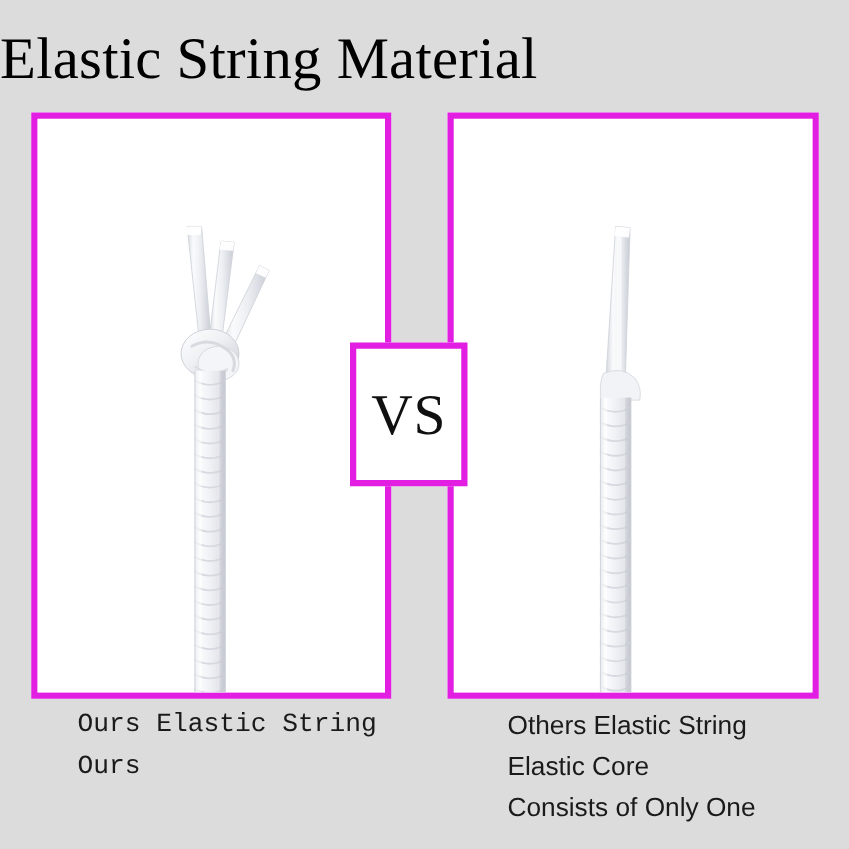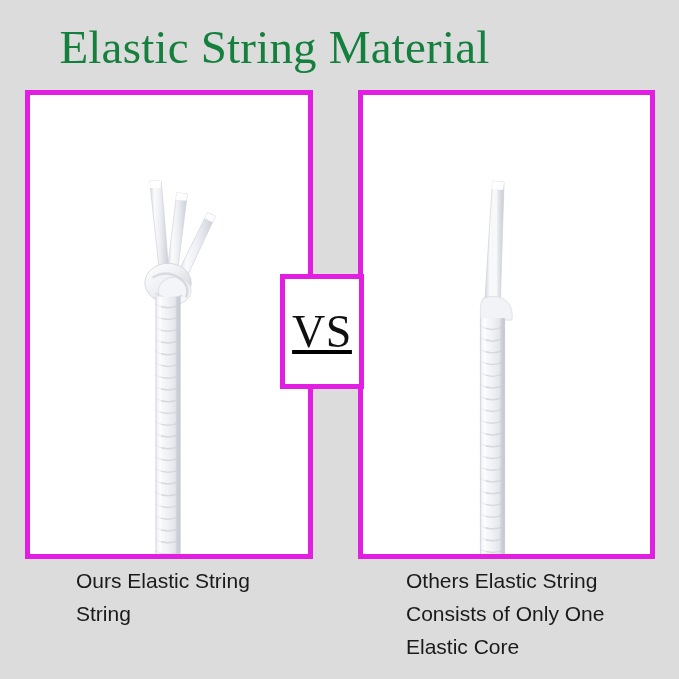--- a/index.html
+++ b/index.html
@@ -19,25 +19,25 @@
     height: 679px;
     background: #dcdcdc;
   }
 
   
   #title {
     position: absolute;
     left: 0;
     top: 18px;
     width: 549px;
-    text-align: center;
+    text-align: left;
     font-family: "Liberation Serif", "DejaVu Serif", serif;
     font-size: 47px;
     line-height: 58px;
-    color: #15803d;
+    color: #000000;
     letter-spacing: 0.2px;
     white-space: nowrap;
   }
 
   
   .panel {
     position: absolute;
     top: 90px;
     height: 469px;
     background: #ffffff;
@@ -52,50 +52,49 @@
     position: absolute;
     inset: 0;
     background: #ffffff;
   }
 
   
   #vs-badge {
     position: absolute;
     left: 280px;
     top: 274px;
-    width: 84px;
+    width: 94px;
     height: 115px;
     background: #ffffff;
     border: 5px solid #e31ee3;
     box-sizing: border-box;
     z-index: 6;
     display: flex;
     align-items: center;
     justify-content: center;
-    text-decoration: underline;
   }
   #vs-text {
     font-family: "Liberation Serif", "DejaVu Serif", serif;
     font-size: 46px;
     line-height: 46px;
     color: #101010;
     font-weight: 400;
     letter-spacing: 0.5px;
   }
 
   
   .caption {
     position: absolute;
     top: 564px;
     font-size: 21px;
     line-height: 33px;
     color: #1a1a1a;
     font-family: "Liberation Sans", sans-serif;
   }
-  #caption-left  { left: 76px;  width: 250px; }
+  #caption-left  { left: 62px;  width: 250px; font-family: Liberation Mono, monospace; }
   #caption-right { left: 406px; width: 270px; }
   .caption-line { display: block; white-space: nowrap; }
 
   
   .string-svg {
     position: absolute;
     left: 0;
     top: 0;
     width: 100%;
     height: 100%;
@@ -243,22 +242,22 @@
       </svg>
     </div>
   </div>
 
   <div id="vs-badge">
     <span id="vs-text">VS</span>
   </div>
 
   <div class="caption" id="caption-left">
     <span class="caption-line">Ours Elastic String</span>
-    <span class="caption-line">String</span>
+    <span class="caption-line">Ours</span>
   </div>
 
   <div class="caption" id="caption-right">
     <span class="caption-line">Others Elastic String</span>
+    <span class="caption-line">Elastic Core</span>
     <span class="caption-line">Consists of Only One</span>
-    <span class="caption-line">Elastic Core</span>
   </div>
 
 </div>
 
 </body></html>

